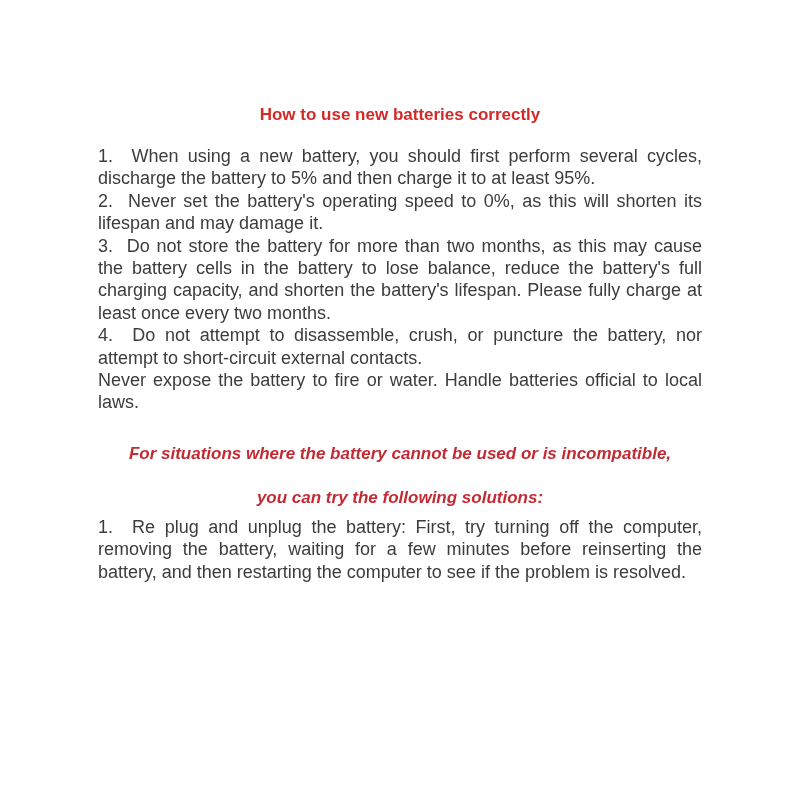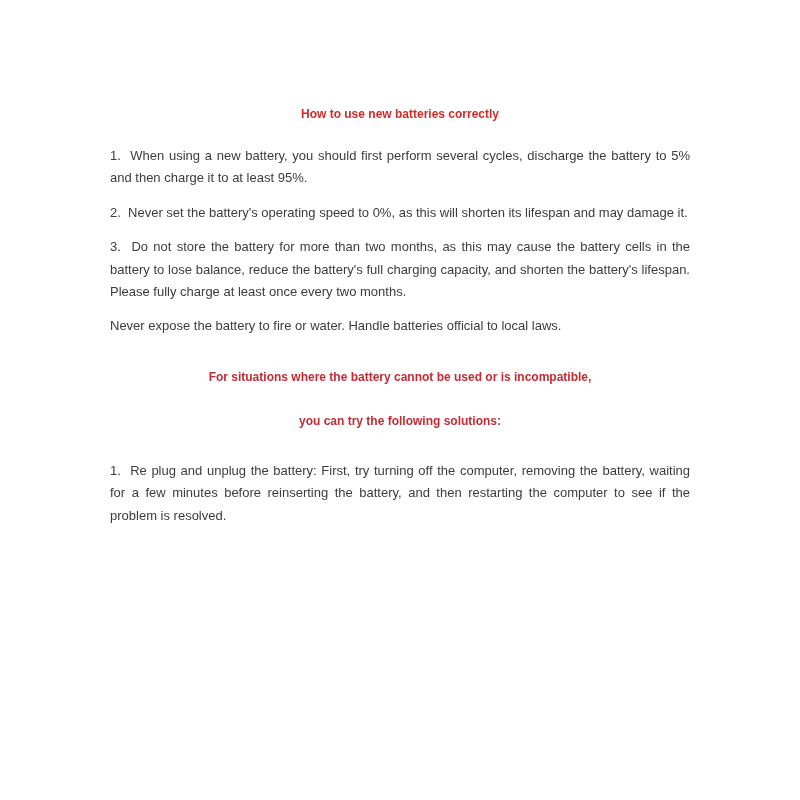--- a/index.html
+++ b/index.html
@@ -20,47 +20,48 @@
   }
   .doc {
     position: absolute;
     left: 98px;
     top: 104px;
     width: 604px;
   }
   .heading {
     text-align: center;
     font-weight: 700;
-    font-size: 12px;
+    font-size: 17px;
     line-height: 21px;
     margin: 0;
   }
   .heading-primary { color: var(--red1); margin-bottom: 20px; }
-  .heading-secondary { color: var(--red2); }
+  .heading-secondary { color: var(--red2); font-style: italic; }
   .sec2-line1 { margin-top: 29px; }
-  .sec2-line2 { margin-top: 23px; margin-bottom: 28px; }
+  .sec2-line2 { margin-top: 23px; margin-bottom: 8px; }
   .body-text p {
-    margin: 12px;
-    font-size: 13px;
+    margin: 0;
+    font-size: 18px;
     line-height: 22.4px;
     color: var(--body);
     text-align: justify;
   }
 </style>
 </head>
 <body>
 
 <div class="doc">
 
   <h1 class="heading heading-primary">How to use new batteries correctly</h1>
 
   <div class="body-text">
     <p>1.&nbsp; When using a new battery, you should first perform several cycles, discharge the battery to 5% and then charge it to at least 95%.</p>
     <p>2.&nbsp; Never set the battery's operating speed to 0%, as this will shorten its lifespan and may damage it.</p>
     <p>3.&nbsp; Do not store the battery for more than two months, as this may cause the battery cells in the battery to lose balance, reduce the battery's full charging capacity, and shorten the battery's lifespan. Please fully charge at least once every two months.</p>
+    <p>4.&nbsp; Do not attempt to disassemble, crush, or puncture the battery, nor attempt to short-circuit external contacts.</p>
     <p>Never expose the battery to fire or water. Handle batteries official to local laws.</p>
   </div>
 
   <h2 class="heading heading-secondary sec2-line1">For situations where the battery cannot be used or is incompatible,</h2>
 
   <h2 class="heading heading-secondary sec2-line2">you can try the following solutions:</h2>
 
   <div class="body-text">
     <p>1.&nbsp; Re plug and unplug the battery: First, try turning off the computer, removing the battery, waiting for a few minutes before reinserting the battery, and then restarting the computer to see if the problem is resolved.</p>
   </div>

